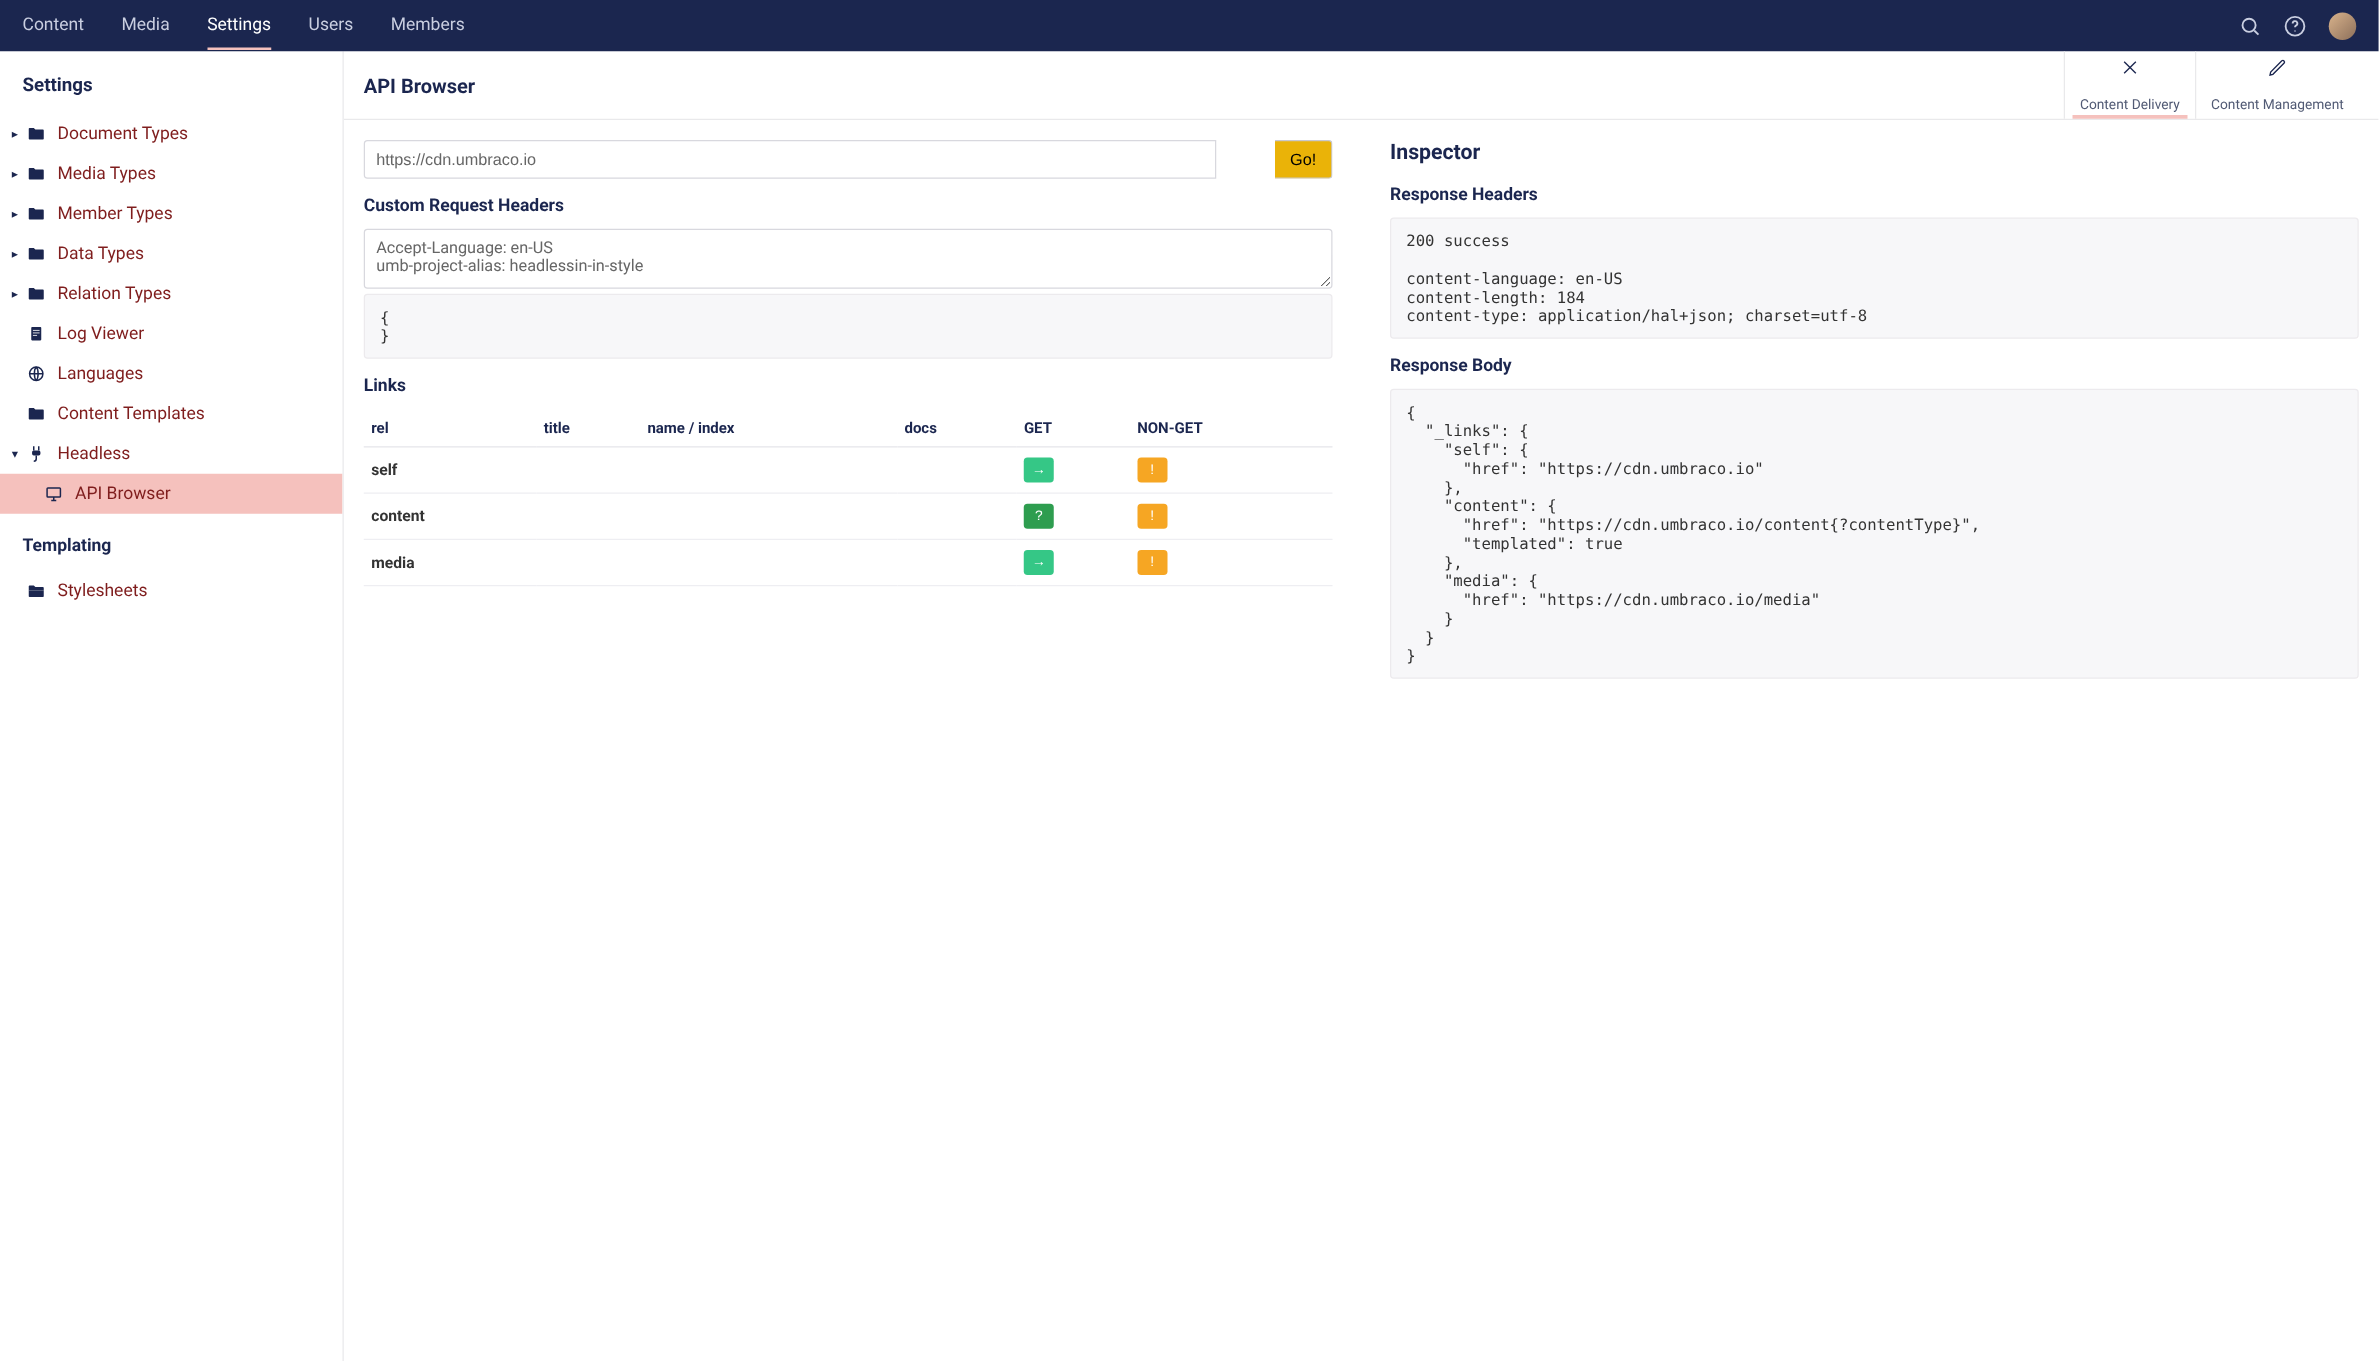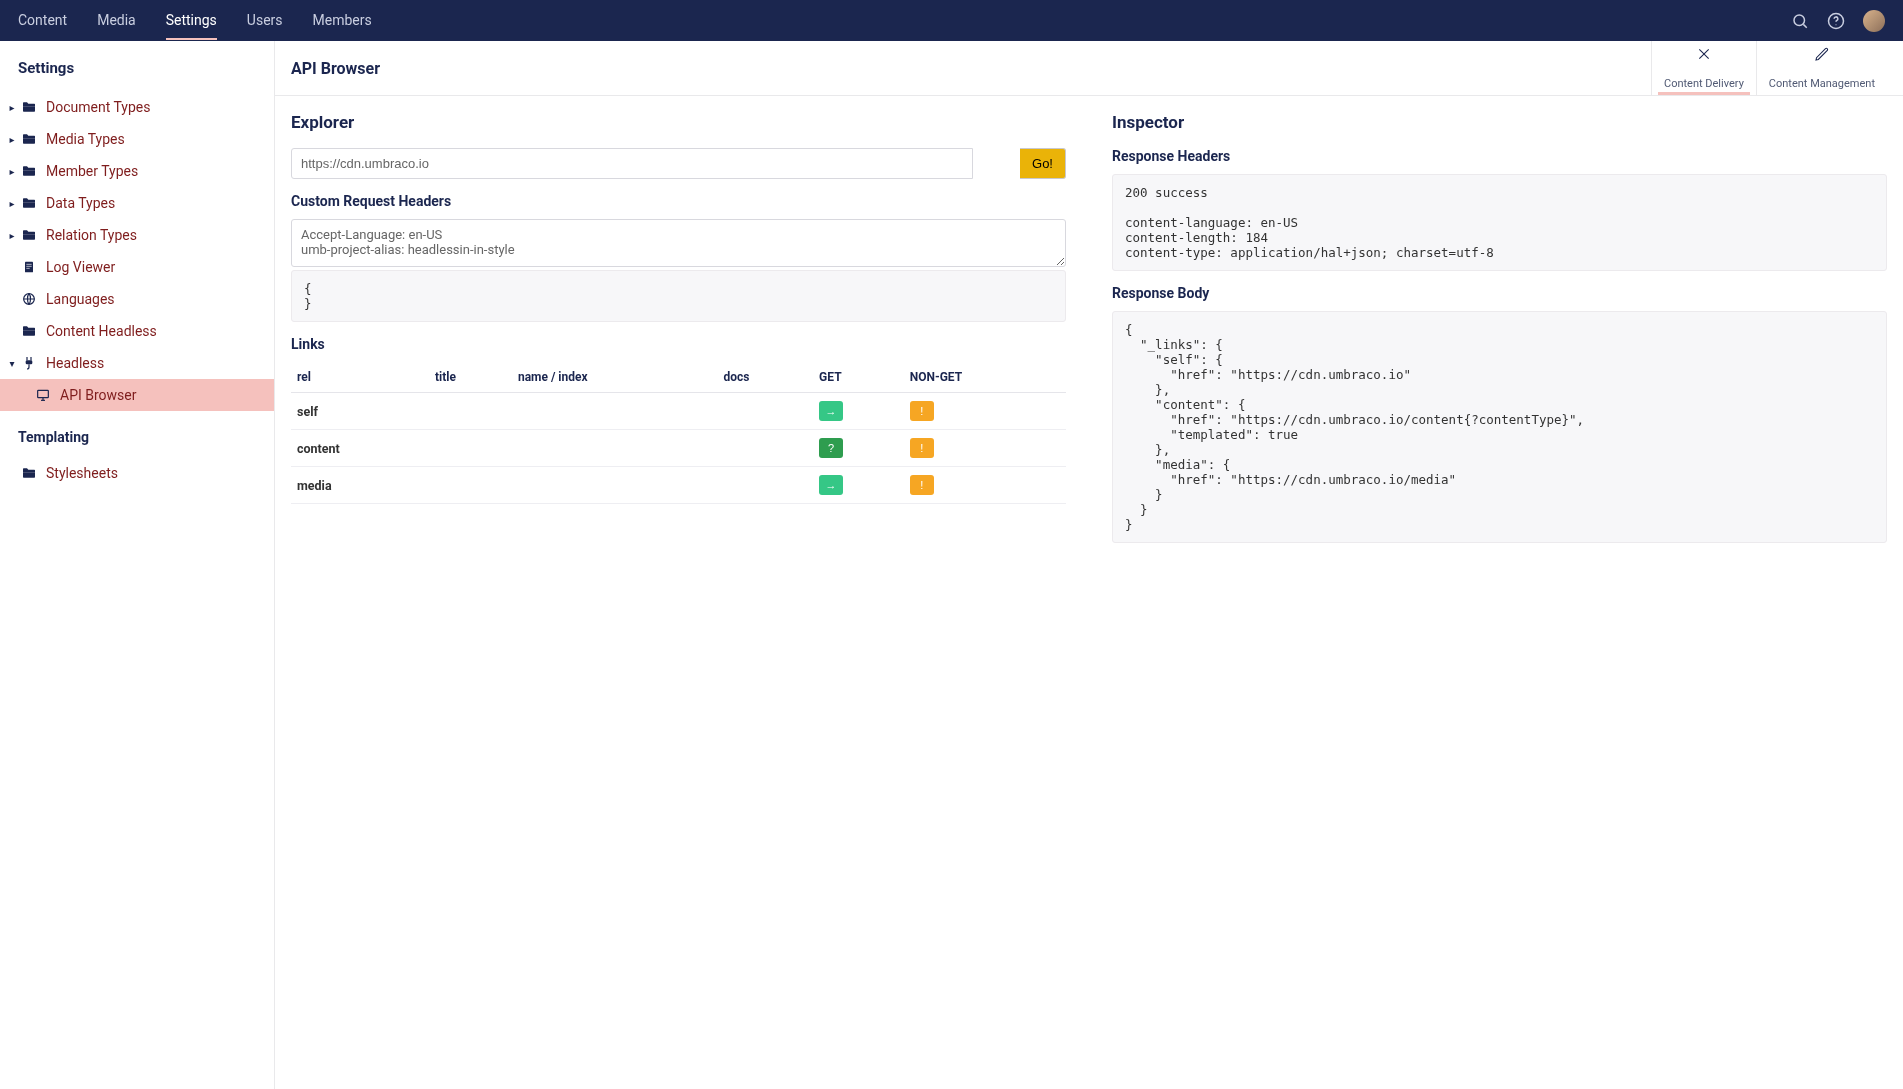--- a/index.html
+++ b/index.html
@@ -294,21 +294,21 @@
           <span class="tree-label">Languages</span>
         </div>
         <div class="tree-row">
           <span class="tree-caret"></span>
           <span class="tree-icon">
             <svg width="16" height="16" viewBox="0 0 24 24" fill="none" stroke="#1b264f" stroke-width="1.8">
               <path d="M3 6a1 1 0 0 1 1-1h5l2 2h9a1 1 0 0 1 1 1v3H3V6z" fill="#1b264f" stroke="none"></path>
               <path d="M3 11h18v7a1 1 0 0 1-1 1H4a1 1 0 0 1-1-1v-7z" fill="#1b264f" stroke="none"></path>
             </svg>
           </span>
-          <span class="tree-label">Content Headless</span>
+          <span class="tree-label">Content Templates</span>
         </div>
         <div class="tree-row">
           <span class="tree-caret">▾</span>
           <span class="tree-icon">
             <svg width="16" height="16" viewBox="0 0 24 24" fill="none" stroke="#1b264f" stroke-width="1.8">
               <path d="M9 3v5M15 3v5"></path>
               <rect x="7" y="8" width="10" height="6" rx="2" fill="#1b264f" stroke="none"></rect>
               <path d="M12 14v4a3 3 0 0 1-3 3"></path>
             </svg>
           </span>
@@ -360,21 +360,20 @@
               </svg>
           </span>
           <span>Content Management</span>
         </div>
       </div>
     </div>
 
     <div class="content-body">
 
       <div class="col-left">
-        <h3>Explorer</h3>
 
         <div class="url-row">
           <input class="url-input" value="https://cdn.umbraco.io" style="">
           <button class="go-btn">Go!</button>
         </div>
 
         <h4>Custom Request Headers</h4>
         <textarea class="headers" id="headers-ta" style="">Accept-Language: en-US
 umb-project-alias: headlessin-in-style</textarea>
 

